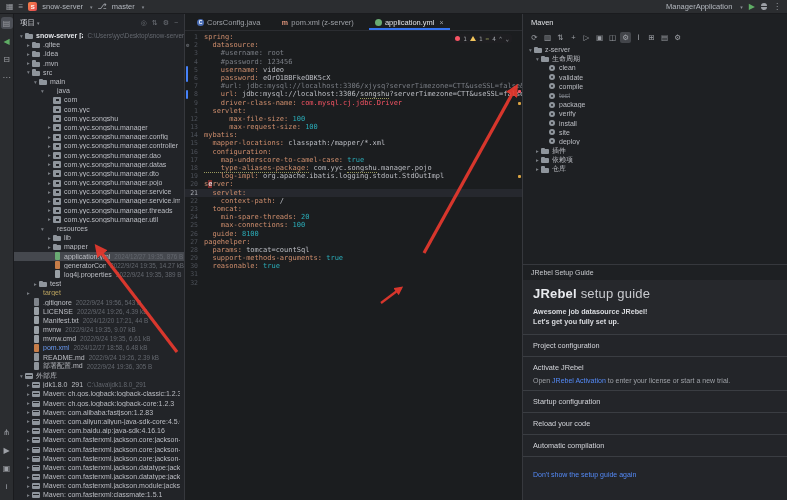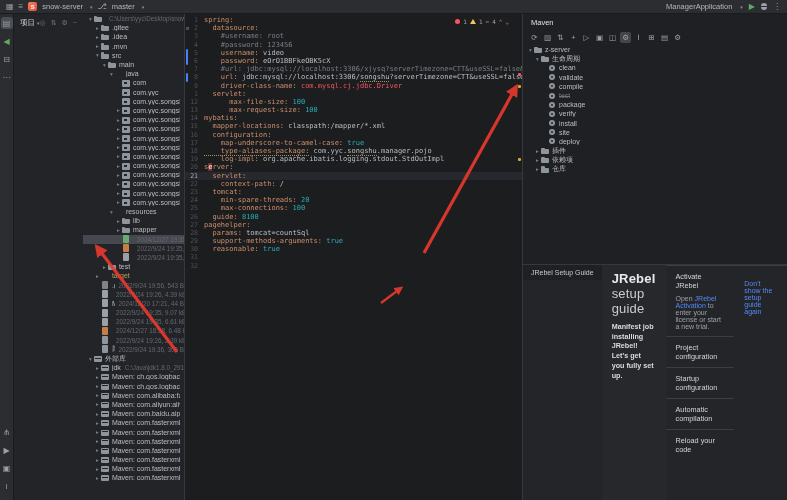--- a/index.html
+++ b/index.html
@@ -17,21 +17,21 @@
   .bugico{width:6px;height:7px;border-radius:3px;background:#9da0a6;position:relative}
   .bugico::before{content:"";position:absolute;left:0;right:0;top:3px;height:1px;background:#2b2d30}
   
   .main{position:relative;display:flex;height:486px}
   .stripe{width:14px;background:#2b2d30;border-right:1px solid #1a1b1e;position:relative;flex:none}
   .st-ic{width:12px;height:12px;margin:3px auto 6px;display:flex;align-items:center;justify-content:center;color:#9da0a6;font-size:8px;border-radius:3px}
   .st-ic.active{background:#4b4e55}
   .st-ic.green{color:#5fad65}
   .st-bottom{position:absolute;bottom:2px;left:0;right:0}
   
-  .project{width:171px;background:#222428;border-right:1px solid #36383d;flex:none;display:flex;flex-direction:row;overflow:hidden}
+  .project{width:171px;background:#222428;border-right:1px solid #36383d;flex:none;display:flex;flex-direction:column;overflow:hidden}
   .p-head{height:17px;display:flex;align-items:center;padding:0 6px;font-size:7.5px;color:#ced0d6;flex:none}
   .p-head .hicons{margin-left:auto;display:flex;gap:5px;color:#6f737a;font-size:7px}
   .tree{flex:1;overflow:hidden;font-size:7px;position:relative}
   .row{display:flex;align-items:center;height:9.2px;white-space:nowrap;overflow:hidden;position:relative}
   .row.sel{background:#45484e}
   .row .chv{width:7px;flex:none;text-align:center;color:#787c82;font-size:5.5px}
   .row .lab{color:#bcbec4;overflow:hidden}
   .row .lab.root{color:#e3e5e9;font-weight:bold}
   .row .lab.exc{color:#b8a15e}
   .row .lab.blue{color:#6a9bf5}
@@ -85,21 +85,21 @@
   
   .rightcol{flex:1;display:flex;flex-direction:column;background:#1e2023;overflow:hidden}
   .maven{height:251px;flex:none;display:flex;flex-direction:column;border-bottom:1px solid #36383d}
   .m-title{height:16px;display:flex;align-items:center;padding:0 8px;font-size:7.5px;color:#dfe1e5;flex:none}
   .m-toolbar{height:15px;display:flex;align-items:center;gap:2px;padding:0 6px;flex:none}
   .m-toolbar .mt{width:11px;height:11px;display:flex;align-items:center;justify-content:center;color:#9da0a6;font-size:7.5px;border-radius:2px}
   .m-toolbar .mt.on{background:#43454a}
   .m-tree{flex:1;font-size:7px;overflow:hidden}
   .m-tree .lab.skip{color:#6f737a;text-decoration:line-through}
   
-  .jrebel{flex:1;background:#232529;display:flex;flex-direction:row;overflow:hidden;font-size:7px}
+  .jrebel{flex:1;background:#232529;display:flex;flex-direction:column;overflow:hidden;font-size:7px}
   .jr-head{height:15px;display:flex;align-items:center;padding:0 8px;color:#c8cace;font-size:7px;flex:none;background:#1e2023}
   .jr-intro{padding:6px 10px 8px;background:#26282c}
   .jr-logo{font-size:13px;color:#e8eaee;letter-spacing:.2px}
   .jr-logo b{font-weight:bold}
   .jr-logo span{font-weight:300;color:#c9cbd0}
   .jr-lines{margin-top:6px;font-weight:bold;color:#d9dbdf;font-size:7.2px;line-height:1.35}
   .jr-sec{border-top:1px solid #3a3d42;padding:6px 10px}
   .jr-sec .t{color:#d3d5da;font-size:7.3px}
   .jr-sec .d{margin-top:5px;color:#9da0a6}
   .lnk{color:#548af7}
@@ -540,20 +540,40 @@
 
           <div class="row" style="padding-left: 11px;">
 
             <span class="meta"></span>
           </div>
 
         </div>
     </div>
 
     <div class="editor">
+      <div class="tabbar">
+
+          <div class="tab">
+            <span class="tico tab-java">C</span>
+            <span>CorsConfig.java</span>
+            <span class="cls"></span>
+          </div>
+
+          <div class="tab">
+            <span class="tico tab-maven">m</span>
+            <span>pom.xml (z-server)</span>
+            <span class="cls"></span>
+          </div>
+
+          <div class="tab active">
+            <span class="tico tab-spring"></span>
+            <span>application.yml</span>
+            <span class="cls">×</span>
+          </div>
+        </div>
       <div class="edbody">
         <div>
 
             <div class="cl">
               <span class="ln">1</span>
               <span class="ct"><span class="c-k">spring:</span></span>
             </div>
 
             <div class="cl gicon">
               <span class="ln">2</span>
@@ -830,50 +850,50 @@
           </div>
       </div>
 
       <div class="jrebel">
         <div class="jr-head">JRebel Setup Guide</div>
         <div class="jr-intro">
           <div class="jr-logo">
             <b>JRebel</b><span> setup guide</span>
           </div>
           <div class="jr-lines">
-            <div>Manifest job installing JRebel!</div>
+            <div>Awesome job datasource JRebel!</div>
             <div>Let's get you fully set up.</div>
           </div>
         </div>
         <div>
+
+            <div class="jr-sec">
+              <div class="t">Project configuration</div>
+
+            </div>
 
             <div class="jr-sec">
               <div class="t">Activate JRebel</div>
               <div class="d">
                 <span>Open </span><span class="lnk">JRebel Activation</span><span> to enter your license or start a new trial.</span>
               </div>
             </div>
 
             <div class="jr-sec">
-              <div class="t">Project configuration</div>
+              <div class="t">Startup configuration</div>
 
             </div>
 
             <div class="jr-sec">
-              <div class="t">Startup configuration</div>
+              <div class="t">Reload your code</div>
 
             </div>
 
             <div class="jr-sec">
               <div class="t">Automatic compilation</div>
-
-            </div>
-
-            <div class="jr-sec">
-              <div class="t">Reload your code</div>
 
             </div>
           </div>
         <div class="jr-foot">
           <span class="lnk">Don't show the setup guide again</span>
         </div>
       </div>
     </div>
 
     <svg class="overlay" width="787" height="486" viewBox="0 14 787 486">

